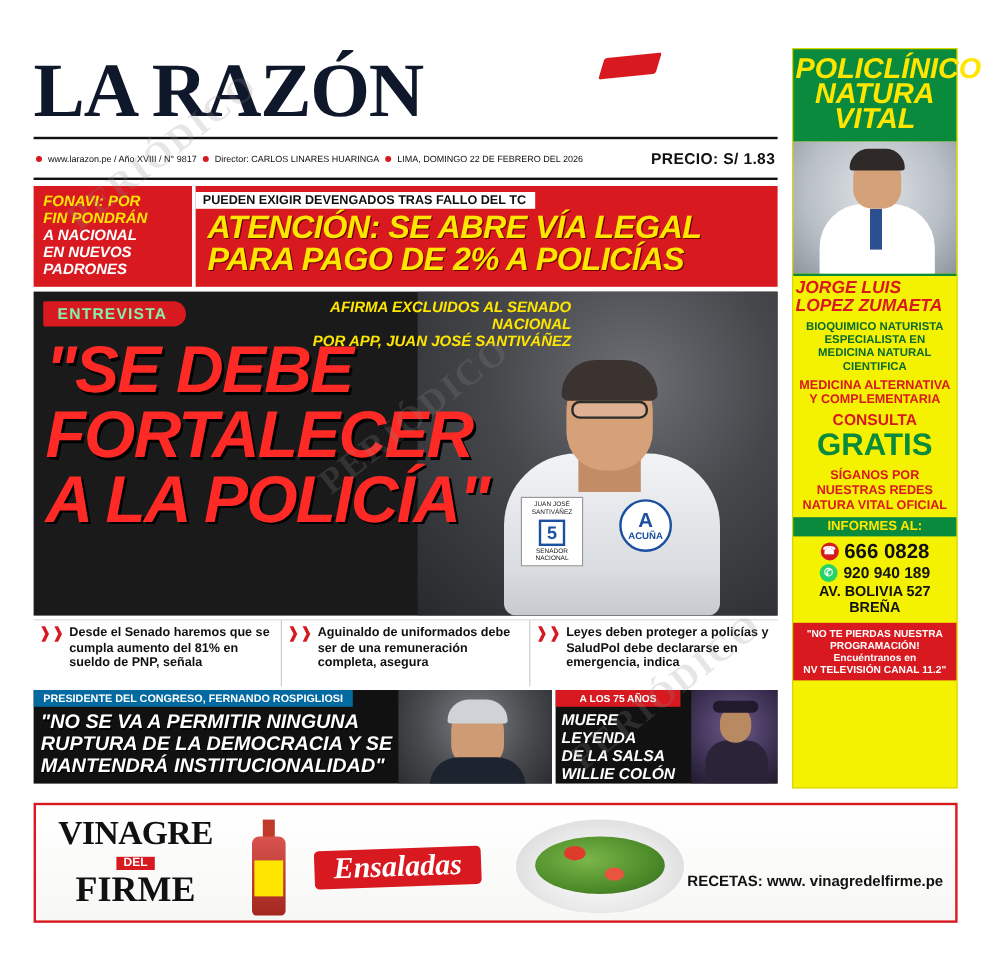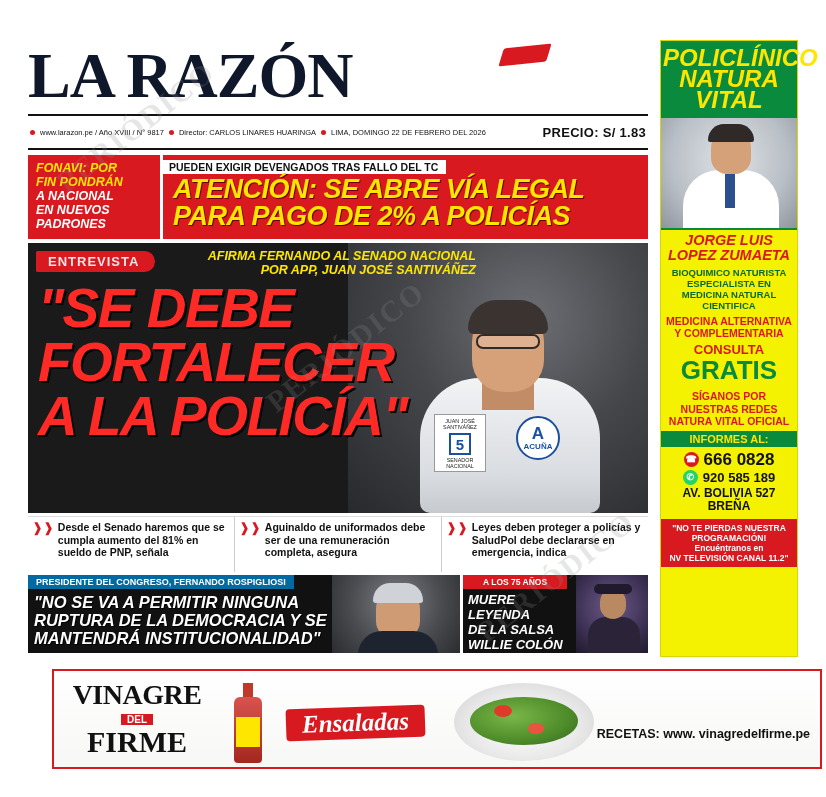--- a/index.html
+++ b/index.html
@@ -229,21 +229,21 @@
     width: 22px; height: 22px;
     border: 2px solid #1b4fa0;
     color: #1b4fa0;
     font-size: 15px; line-height: 19px;
     font-weight: bold;
   }
   .entrevista-tag {
     position: absolute;
     left: 8px; top: 8px;
     background: #d81920;
-    color: #e5e5e5;
+    color: #86efac;
     font-weight: bold;
     font-size: 13px;
     letter-spacing: 1px;
     padding: 3px 16px 3px 12px;
     border-radius: 2px 14px 14px 2px;
     z-index: 4;
   }
   .interview-kicker {
     position: absolute;
     left: 178px; top: 6px;
@@ -516,21 +516,21 @@
   }
   .sp-head { position: absolute; left: 50px; top: 10px; width: 40px; height: 46px; background: #d5a178; border-radius: 20px 20px 16px 16px; }
   .sp-hair { position: absolute; left: 47px; top: 6px; width: 46px; height: 18px; background: #2f2a27; border-radius: 23px 23px 3px 3px; }
   .sp-coat { position: absolute; left: 22px; top: 52px; width: 96px; height: 62px; background: #ffffff; border-radius: 36px 36px 0 0; }
   .sp-tie { position: absolute; left: 64px; top: 56px; width: 10px; height: 34px; background: #2c4f8f; }
   .side-name {
     color: #d81920;
     font-weight: bold;
     font-size: 14.5px;
     line-height: 15px;
-    text-align: center;
+    text-align: left;
     padding: 3px 2px 2px;
     font-style: italic;
   }
   .side-sub {
     color: #0a6a2f;
     font-weight: bold;
     font-size: 9.5px;
     line-height: 11px;
     text-align: center;
     padding: 2px 3px;
@@ -674,21 +674,21 @@
               <span>SENADOR NACIONAL</span>
             </div>
             <div class="pp-badge">
               <span class="big">A</span>
               <span>ACUÑA</span>
             </div>
           </div>
         </div>
         <div class="entrevista-tag">ENTREVISTA</div>
         <div class="interview-kicker">
-          <div>AFIRMA FERNANDO AL SENADO NACIONAL</div>
+          <div>AFIRMA EXCLUIDOS AL SENADO NACIONAL</div>
           <div>POR APP, JUAN JOSÉ SANTIVÁÑEZ</div>
         </div>
         <div class="interview-headline">
           <div class="red">"SE DEBE</div>
           <div class="red">FORTALECER</div>
           <div class="red">A LA POLICÍA"</div>
         </div>
       </div>
 
       <div class="bullets">
@@ -769,35 +769,35 @@
         <div>NUESTRAS REDES</div>
         <div>NATURA VITAL OFICIAL</div>
       </div>
       <div class="side-informes">INFORMES AL:</div>
       <div class="side-phone">
         <span class="ico-circle">☎</span>
         <span>666 0828</span>
       </div>
       <div class="side-phone2">
         <span class="ico-circle wa">✆</span>
-        <span>920 585 189</span>
+        <span>920 940 189</span>
       </div>
       <div class="side-addr">
         <div>AV. BOLIVIA 527</div>
         <div>BREÑA</div>
       </div>
       <div class="side-footer">
         <div>"NO TE PIERDAS NUESTRA</div>
         <div>PROGRAMACIÓN!</div>
         <div>Encuéntranos en</div>
         <div>NV TELEVISIÓN CANAL 11.2"</div>
       </div>
     </div>
 
-    <div class="vinagre" style="position:absolute; left:0; top:625px; width:770px;margin-left:24px;">
+    <div class="vinagre" style="position:absolute; left:0; top:625px; width:770px;">
       <div class="vg-left">
         <div class="vg-title">VINAGRE</div>
         <div class="vg-del">DEL</div>
         <div class="vg-firme">FIRME</div>
       </div>
       <div class="vg-bottle">
         <div class="vb-neck"></div>
         <div class="vb-body"></div>
         <div class="vb-label"></div>
       </div>

